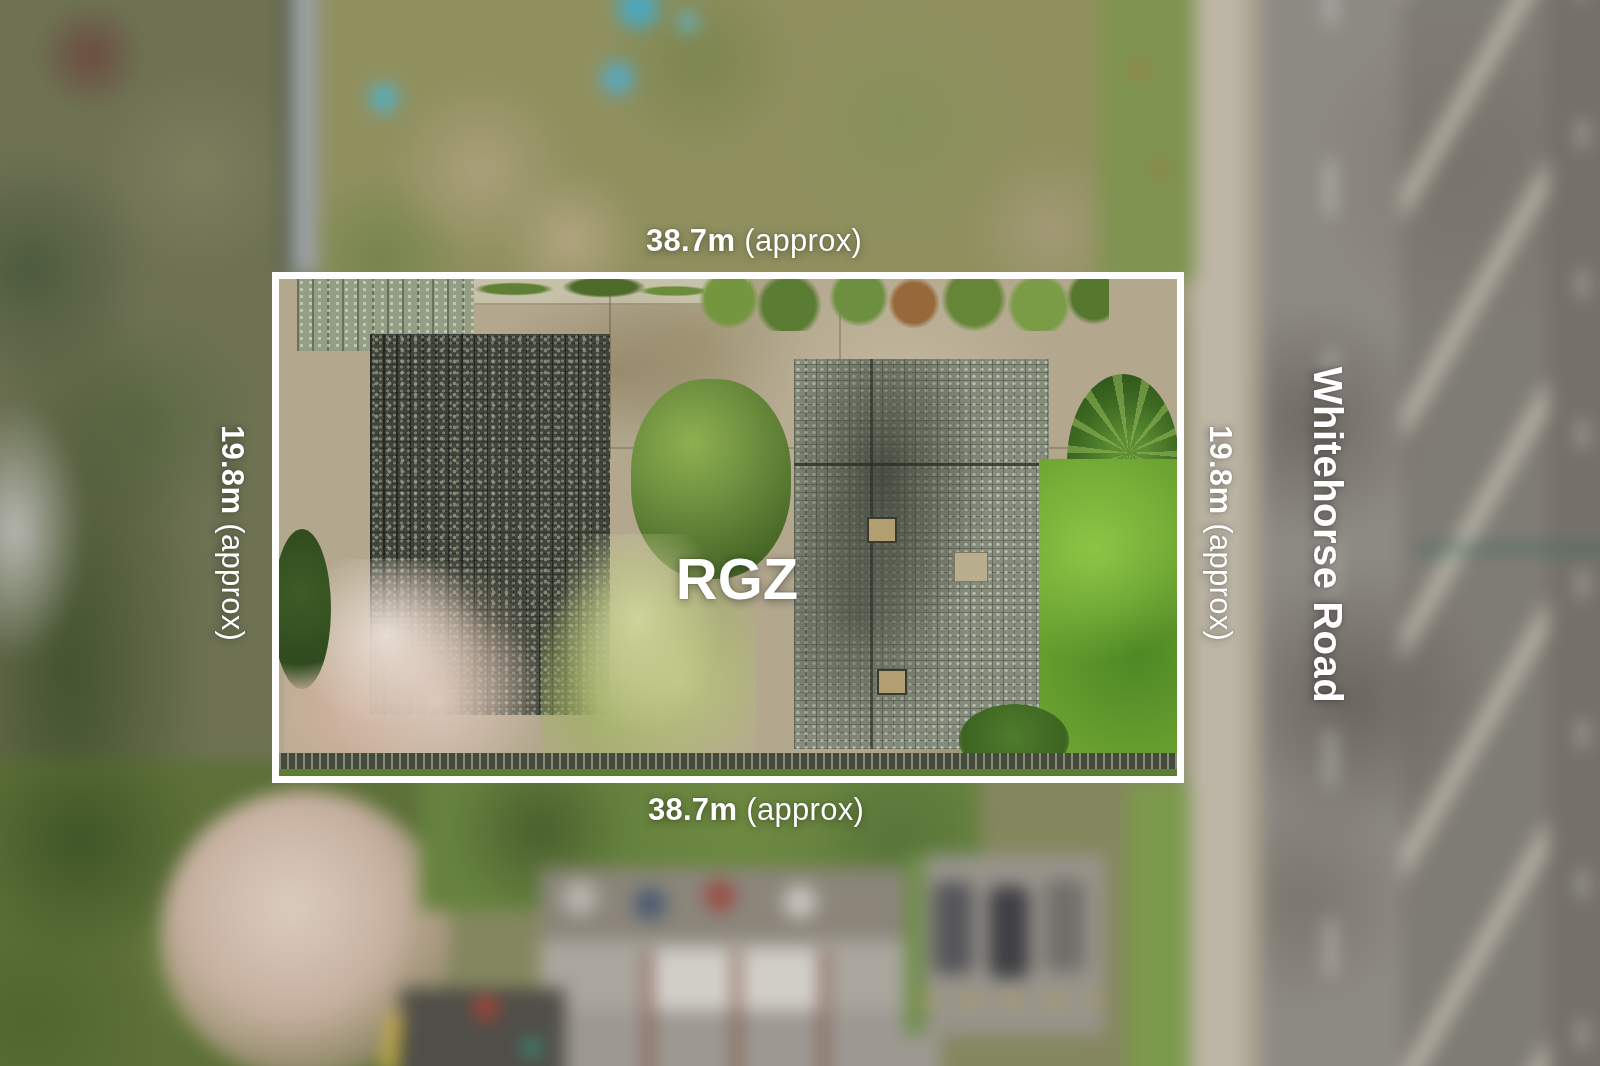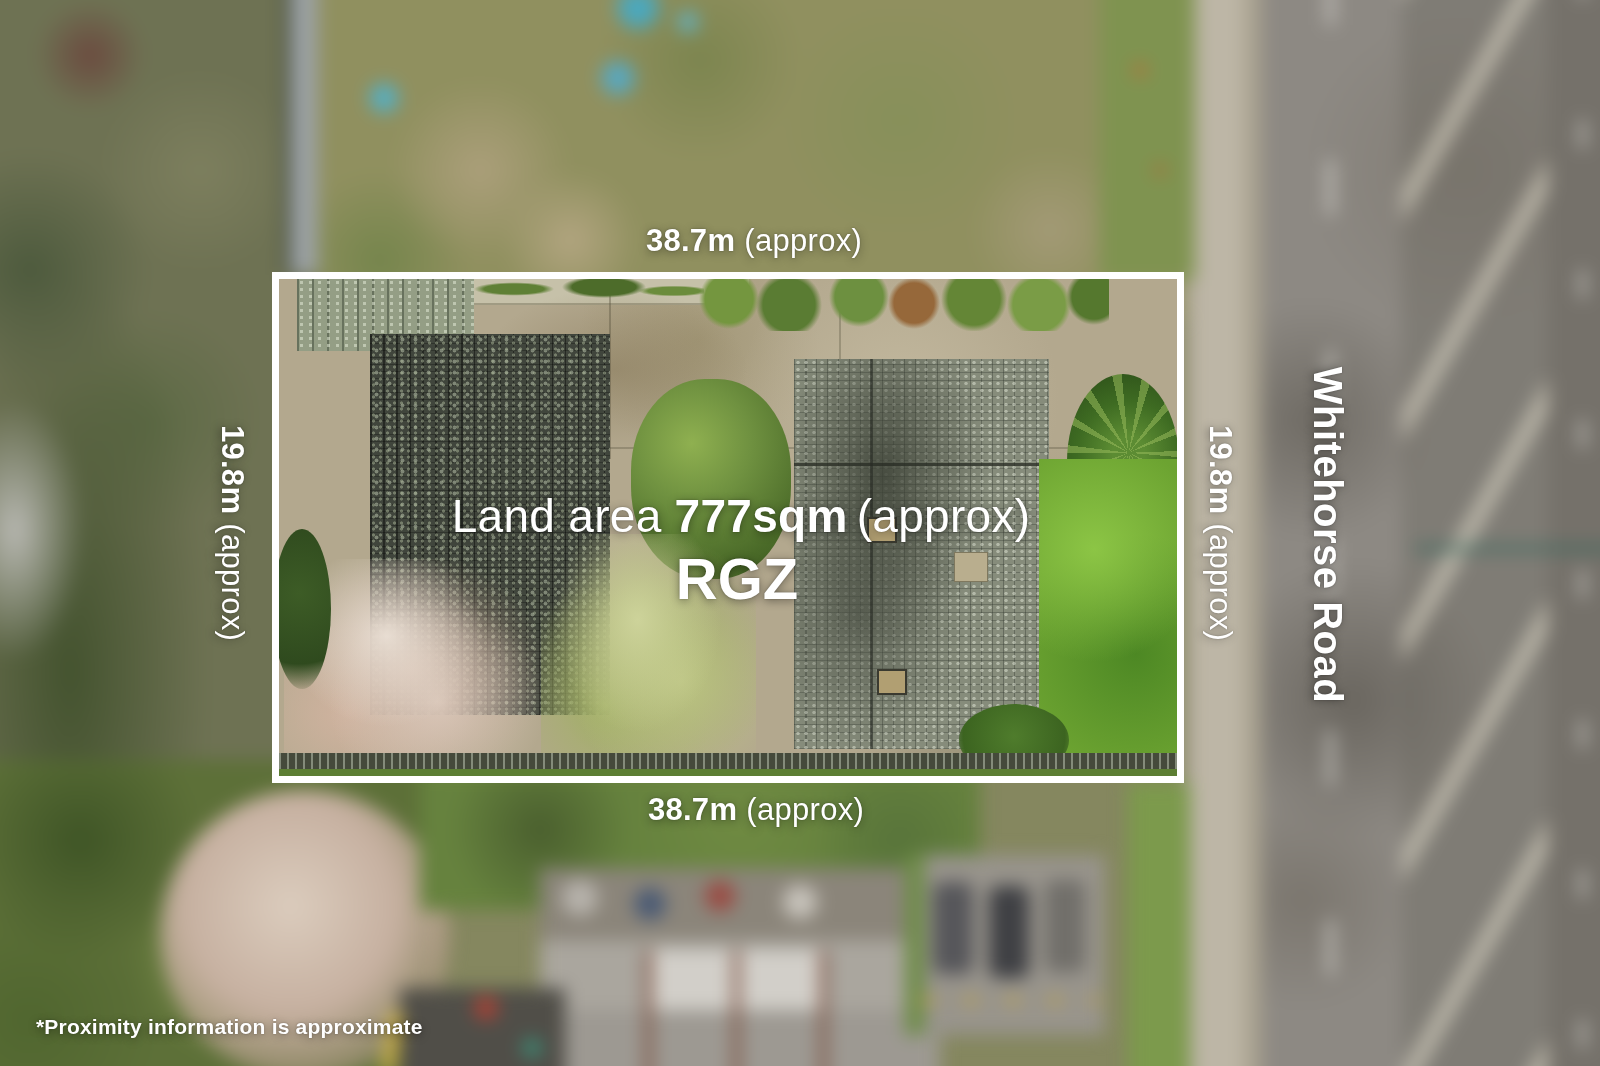--- a/index.html
+++ b/index.html
@@ -253,21 +253,17 @@
   <div class="lbl dim rot" style="left:232px;top:533px;">
     <b>19.8m</b><span class="q">(approx)</span>
   </div>
 
   <div class="lbl dim rot" style="left:1220px;top:533px;">
     <b>19.8m</b><span class="q">(approx)</span>
   </div>
 
   <div class="lbl rot road-name" style="left:1327px;top:535px;">Whitehorse Road</div>
 
-  <div class="lbl big" style="left:741px;top:516px;">
-    <span class="pre">Land area</span><b>777sqm</b><span class="q">(approx)</span>
-  </div>
 
   <div class="lbl zoning" style="left:737px;top:578px;">RGZ</div>
 
-  <div class="lbl disclaimer" style="left:36px;top:1027px;">*Proximity information is approximate</div>
 
 </div>
 
 </body></html>

